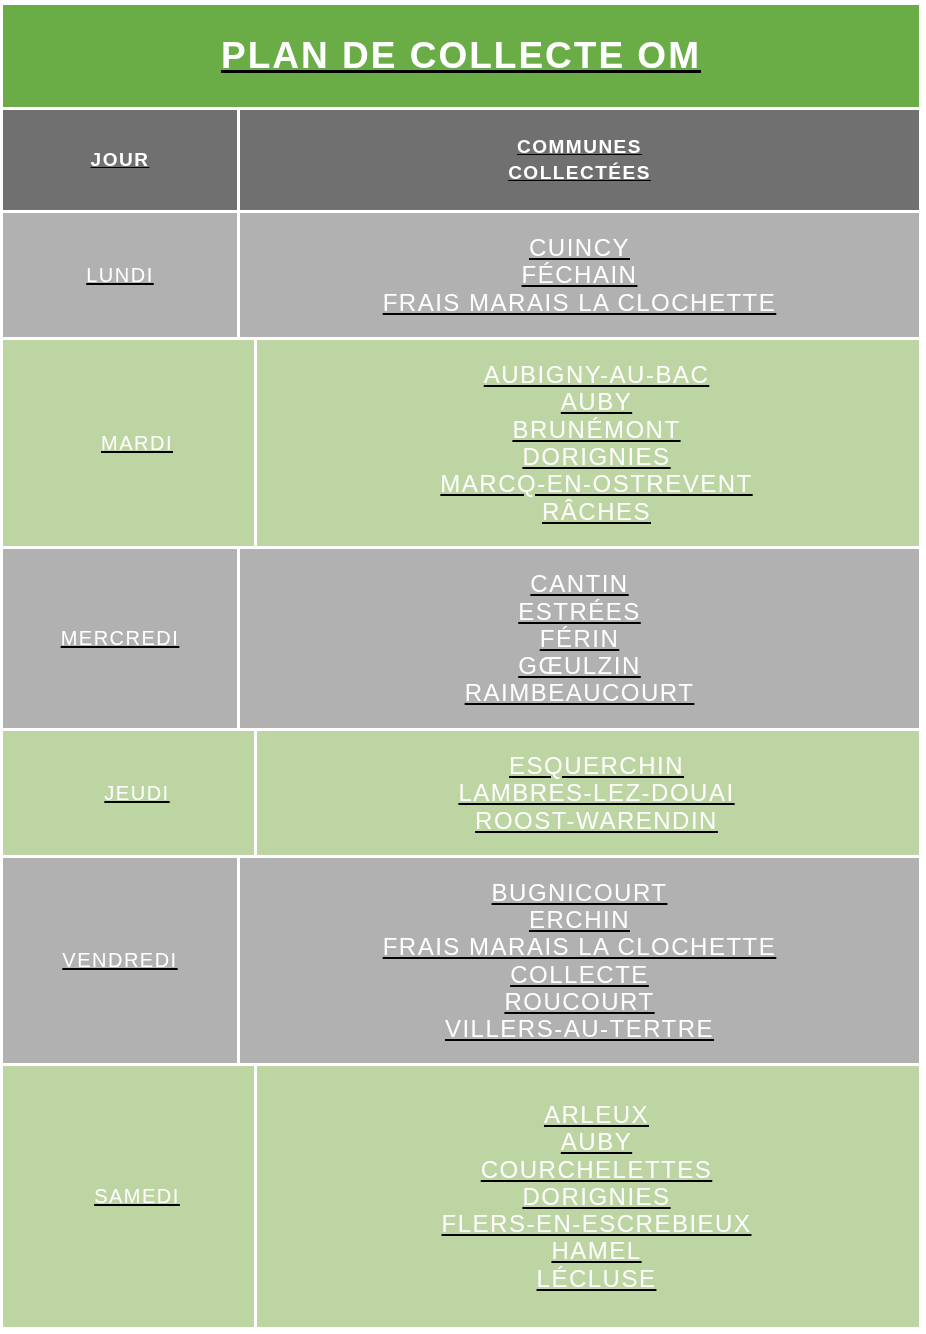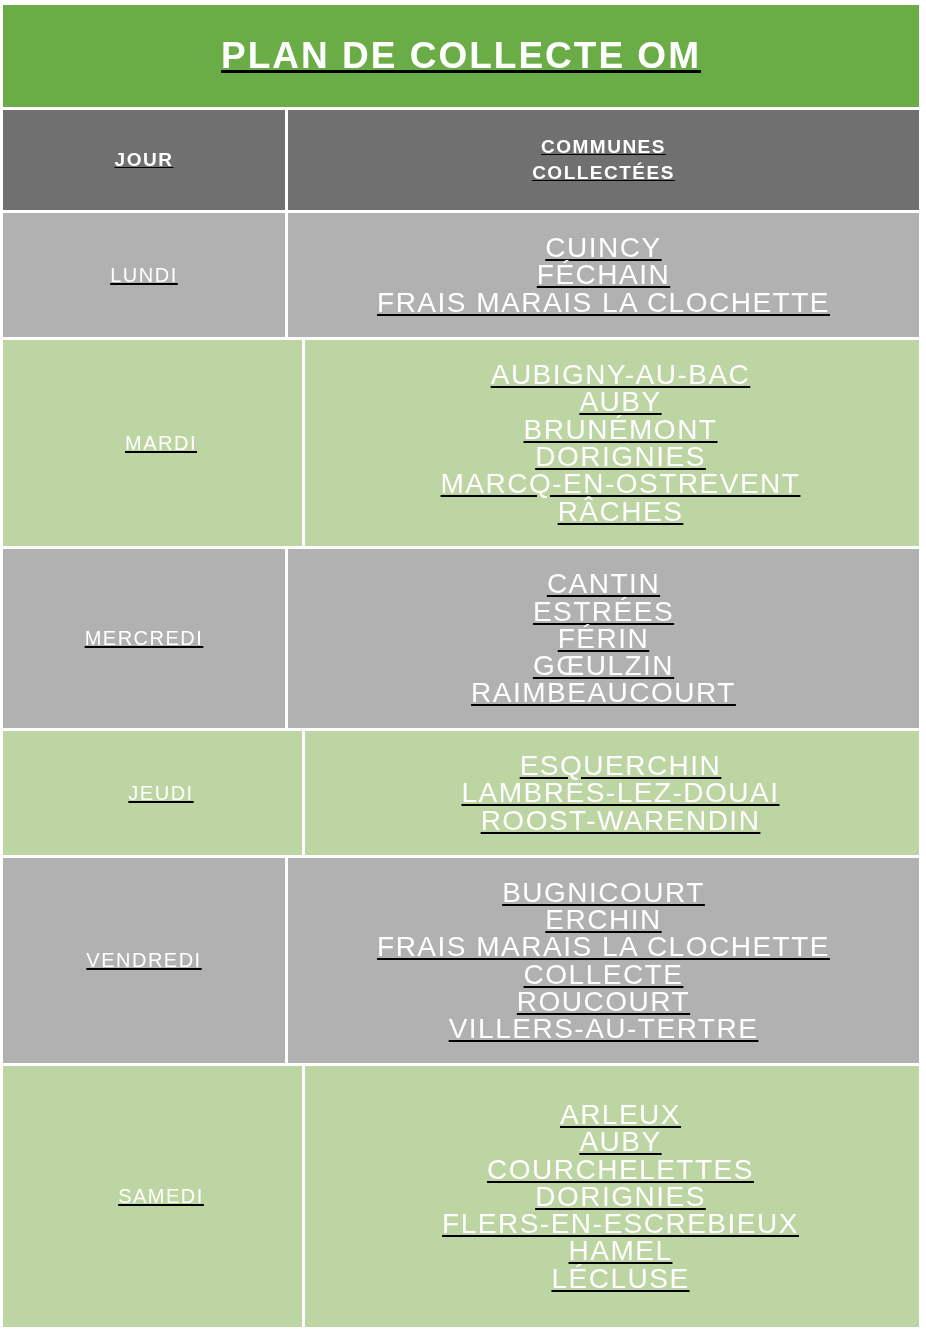--- a/index.html
+++ b/index.html
@@ -1,22 +1,22 @@
 <!DOCTYPE html>
 <html><head>
 <meta charset="utf-8">
 <style>
   html, body { margin:0; padding:0; background:#ffffff; }
   body { width:926px; height:1334px; position:relative; overflow:hidden; font-family:"Liberation Sans", sans-serif; }
   .wrap { position:absolute; left:3px; top:5px; width:916px;text-decoration:underline; }
   .title { height:102px; background:#6aad47; color:#fff; display:flex; align-items:center; justify-content:center;
            font-weight:bold; font-size:37px; letter-spacing:2px; }
   .row { display:flex; margin-top:3px; }
-  .cell-day { width:282px; display:flex; align-items:center; justify-content:center; color:#fff; font-size:20px; letter-spacing:1.5px; }
-  .cell-com { flex:1; margin-left:3px; display:flex; flex-direction:column; align-items:center; justify-content:center; color:#fff; font-size:28px; letter-spacing:1.5px; line-height:27.3px; }
+  .cell-day { width:234px; display:flex; align-items:center; justify-content:center; color:#fff; font-size:20px; letter-spacing:1.5px; }
+  .cell-com { flex:1; margin-left:3px; display:flex; flex-direction:column; align-items:center; justify-content:center; color:#fff; font-size:24px; letter-spacing:1.5px; line-height:27.3px; }
   .hdr .cell-day, .hdr .cell-com { background:#707070; font-weight:bold; font-size:19px; line-height:26px; }
   .grey .cell-day, .grey .cell-com { background:#b1b1b1; }
   .green .cell-day, .green .cell-com { background:#bdd5a2;padding-left:17px; }
 </style>
 </head>
 <body>
 
 <div class="wrap">
   <div class="title">PLAN DE COLLECTE OM</div>
 

